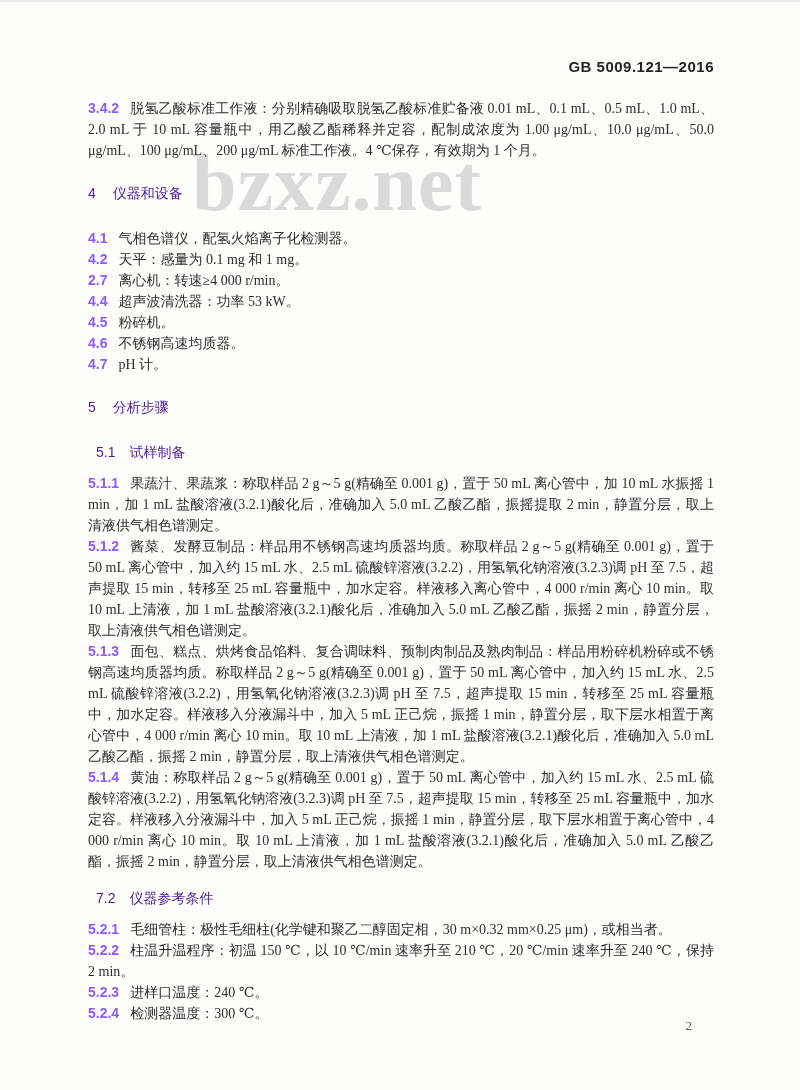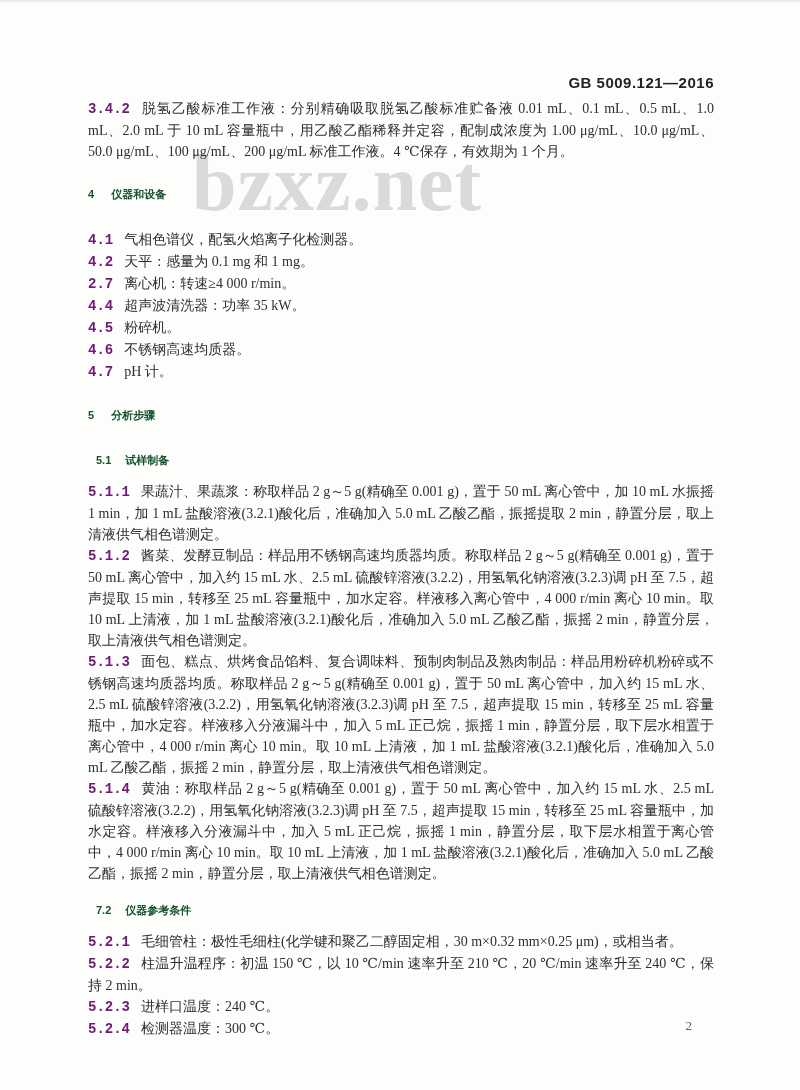--- a/index.html
+++ b/index.html
@@ -13,21 +13,21 @@
     position: relative;
     overflow: hidden;
     font-family: "Liberation Serif", "DejaVu Serif", serif;
     color: #2e2e2e;
     background: #fdfdfc;
     border-top: 2px solid #ececec;
     box-sizing: border-box;
   }
   .page-header {
     position: absolute;
-    top: 72px;
+    top: 56px;
     right: 86px;
     font-family: "Liberation Sans", "DejaVu Sans", sans-serif;
     font-weight: 700;
     font-size: 15px;
     letter-spacing: 0.5px;
     color: #232323;
     z-index: 2;
   }
   .watermark {
     position: absolute;
@@ -50,31 +50,31 @@
     z-index: 1;
   }
   .para {
     margin: 0;
     font-size: 14px;
     line-height: 21px;
     text-align: justify;
     color: #2e2e2e;
   }
   .para .num {
-    font-family: Liberation Mono, monospace;
+    font-family: Liberation Sans, sans-serif;
     font-weight: 700;
-    color: #701a75;
+    color: #8b5cf6;
     padding-right: 11px;
   }
   .heading-1, .heading-2 {
     font-family: "Liberation Sans", "DejaVu Sans", sans-serif;
-    font-weight: 700;
-    font-size: 11px;
+    font-weight: 400;
+    font-size: 14px;
     line-height: 21px;
-    color: #14532d;
+    color: #4c1d95;
   }
   .heading-1 { margin: 22px 0 24px 0; }
   .heading-2 { margin: 16px 0 10px 0; }
   .heading-1 .num { padding-right: 17px; }
   .heading-2 .num { padding-right: 14px; margin-left: 8px; }
   .page-number {
     position: absolute;
     top: 1016px;
     right: 108px;
     font-size: 13px;
@@ -88,21 +88,21 @@
 <div class="page-header">GB 5009.121—2016</div>
 
 <div class="watermark">bzxz.net</div>
 
 <main class="doc-body">
     <p class="para"><span class="num">3.4.2</span><span class="txt">脱氢乙酸标准工作液：分别精确吸取脱氢乙酸标准贮备液 0.01 mL、0.1 mL、0.5 mL、1.0 mL、2.0 mL 于 10 mL 容量瓶中，用乙酸乙酯稀释并定容，配制成浓度为 1.00 μg/mL、10.0 μg/mL、50.0 μg/mL、100 μg/mL、200 μg/mL 标准工作液。4 ℃保存，有效期为 1 个月。</span></p>
     <h2 class="heading-1"><span class="num">4</span><span class="txt">仪器和设备</span></h2>
     <p class="para"><span class="num">4.1</span><span class="txt">气相色谱仪，配氢火焰离子化检测器。</span></p>
     <p class="para"><span class="num">4.2</span><span class="txt">天平：感量为 0.1 mg 和 1 mg。</span></p>
     <p class="para"><span class="num">2.7</span><span class="txt">离心机：转速≥4 000 r/min。</span></p>
-    <p class="para"><span class="num">4.4</span><span class="txt">超声波清洗器：功率 35 kW。</span></p>
+    <p class="para"><span class="num">4.4</span><span class="txt">超声波清洗器：功率 53 kW。</span></p>
     <p class="para"><span class="num">4.5</span><span class="txt">粉碎机。</span></p>
     <p class="para"><span class="num">4.6</span><span class="txt">不锈钢高速均质器。</span></p>
     <p class="para"><span class="num">4.7</span><span class="txt">pH 计。</span></p>
     <h2 class="heading-1"><span class="num">5</span><span class="txt">分析步骤</span></h2>
     <h3 class="heading-2"><span class="num">5.1</span><span class="txt">试样制备</span></h3>
     <p class="para"><span class="num">5.1.1</span><span class="txt">果蔬汁、果蔬浆：称取样品 2 g～5 g(精确至 0.001 g)，置于 50 mL 离心管中，加 10 mL 水振摇 1 min，加 1 mL 盐酸溶液(3.2.1)酸化后，准确加入 5.0 mL 乙酸乙酯，振摇提取 2 min，静置分层，取上清液供气相色谱测定。</span></p>
     <p class="para"><span class="num">5.1.2</span><span class="txt">酱菜、发酵豆制品：样品用不锈钢高速均质器均质。称取样品 2 g～5 g(精确至 0.001 g)，置于 50 mL 离心管中，加入约 15 mL 水、2.5 mL 硫酸锌溶液(3.2.2)，用氢氧化钠溶液(3.2.3)调 pH 至 7.5，超声提取 15 min，转移至 25 mL 容量瓶中，加水定容。样液移入离心管中，4 000 r/min 离心 10 min。取 10 mL 上清液，加 1 mL 盐酸溶液(3.2.1)酸化后，准确加入 5.0 mL 乙酸乙酯，振摇 2 min，静置分层，取上清液供气相色谱测定。</span></p>
     <p class="para"><span class="num">5.1.3</span><span class="txt">面包、糕点、烘烤食品馅料、复合调味料、预制肉制品及熟肉制品：样品用粉碎机粉碎或不锈钢高速均质器均质。称取样品 2 g～5 g(精确至 0.001 g)，置于 50 mL 离心管中，加入约 15 mL 水、2.5 mL 硫酸锌溶液(3.2.2)，用氢氧化钠溶液(3.2.3)调 pH 至 7.5，超声提取 15 min，转移至 25 mL 容量瓶中，加水定容。样液移入分液漏斗中，加入 5 mL 正己烷，振摇 1 min，静置分层，取下层水相置于离心管中，4 000 r/min 离心 10 min。取 10 mL 上清液，加 1 mL 盐酸溶液(3.2.1)酸化后，准确加入 5.0 mL 乙酸乙酯，振摇 2 min，静置分层，取上清液供气相色谱测定。</span></p>
     <p class="para"><span class="num">5.1.4</span><span class="txt">黄油：称取样品 2 g～5 g(精确至 0.001 g)，置于 50 mL 离心管中，加入约 15 mL 水、2.5 mL 硫酸锌溶液(3.2.2)，用氢氧化钠溶液(3.2.3)调 pH 至 7.5，超声提取 15 min，转移至 25 mL 容量瓶中，加水定容。样液移入分液漏斗中，加入 5 mL 正己烷，振摇 1 min，静置分层，取下层水相置于离心管中，4 000 r/min 离心 10 min。取 10 mL 上清液，加 1 mL 盐酸溶液(3.2.1)酸化后，准确加入 5.0 mL 乙酸乙酯，振摇 2 min，静置分层，取上清液供气相色谱测定。</span></p>
     <h3 class="heading-2"><span class="num">7.2</span><span class="txt">仪器参考条件</span></h3>

